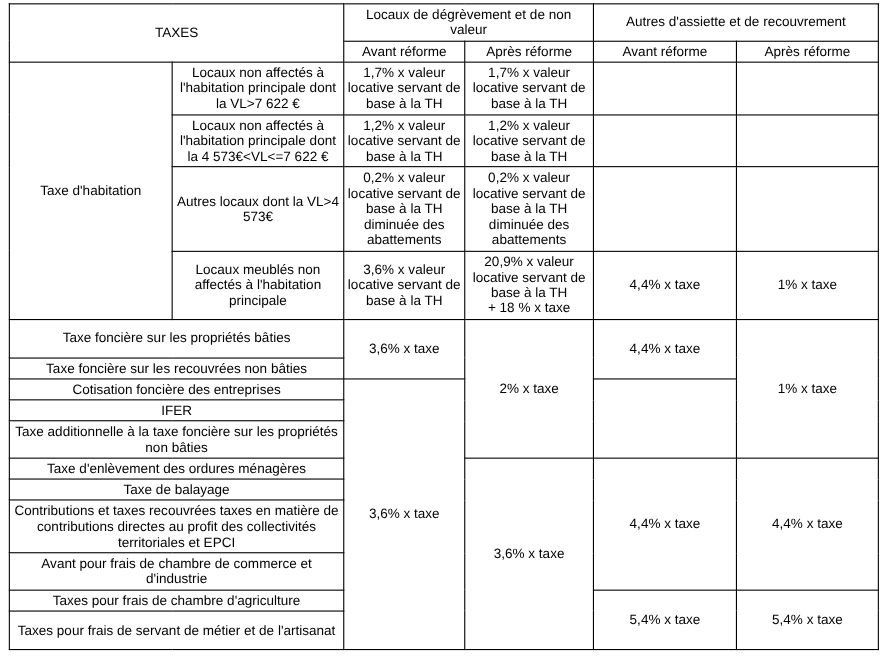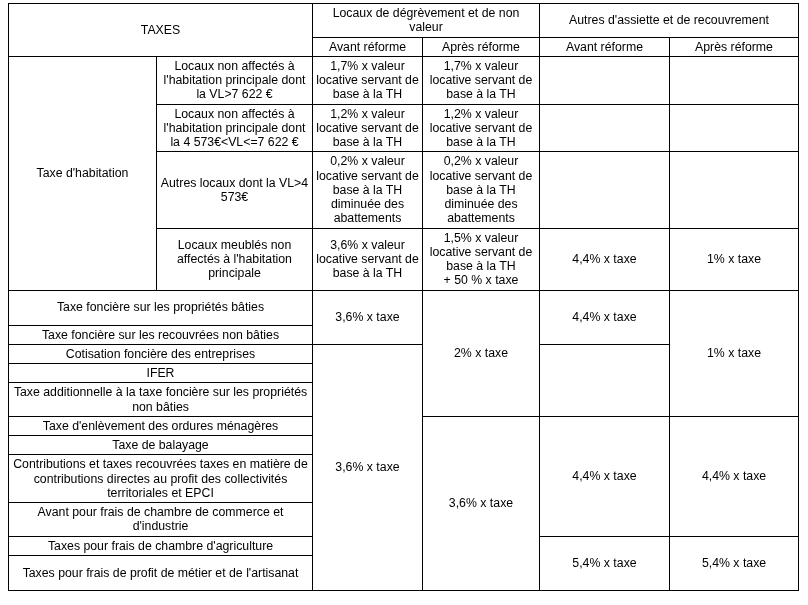--- a/index.html
+++ b/index.html
@@ -90,21 +90,21 @@
         <td>Autres locaux dont la VL&gt;4 573€</td>
         <td class="txt"><span>0,2%</span><span> x valeur locative servant de base à la TH diminuée des abattements</span></td>
         <td class="txt"><b>0,2%</b><span> x valeur locative servant de base à la TH diminuée des abattements</span></td>
         <td class="empty"></td>
         <td class="empty"></td>
       </tr>
 
       <tr>
         <td>Locaux meublés non affectés à l'habitation principale</td>
         <td class="txt"><span>3,6%</span><span> x valeur locative servant de base à la TH</span></td>
-        <td class="txt"><b>1,5%</b><span> x valeur locative servant de base à la TH</span><br><b>+ 50 % x taxe</b></td>
+        <td class="txt"><b>20,9%</b><span> x valeur locative servant de base à la TH</span><br><b>+ 18 % x taxe</b></td>
         <td class="txt"><b>4,4%</b><span> x taxe</span></td>
         <td class="txt"><b>1%</b><span> x taxe</span></td>
       </tr>
 
       <tr>
         <td colspan="2" class="tall">Taxe foncière sur les propriétés bâties</td>
         <td rowspan="2" class="txt"><span>3,6%</span><span> x taxe</span></td>
         <td rowspan="5" class="txt"><b>2%</b><span> x taxe</span></td>
         <td rowspan="2" class="txt"><b>4,4%</b><span> x taxe</span></td>
         <td rowspan="5" class="txt"><b>1%</b><span> x taxe</span></td>
@@ -147,17 +147,17 @@
         <td colspan="2">Avant pour frais de chambre de commerce et d'industrie</td>
       </tr>
 
       <tr>
         <td colspan="2">Taxes pour frais de chambre d'agriculture</td>
         <td rowspan="2" class="txt"><b>5,4%</b><span> x taxe</span></td>
         <td rowspan="2" class="txt"><b>5,4%</b><span> x taxe</span></td>
       </tr>
 
       <tr>
-        <td colspan="2" class="tall">Taxes pour frais de profit de métier et de l'artisanat</td>
+        <td colspan="2" class="tall">Taxes pour frais de servant de métier et de l'artisanat</td>
       </tr>
     </tbody>
   </table>
 </div>
 
 </body></html>

